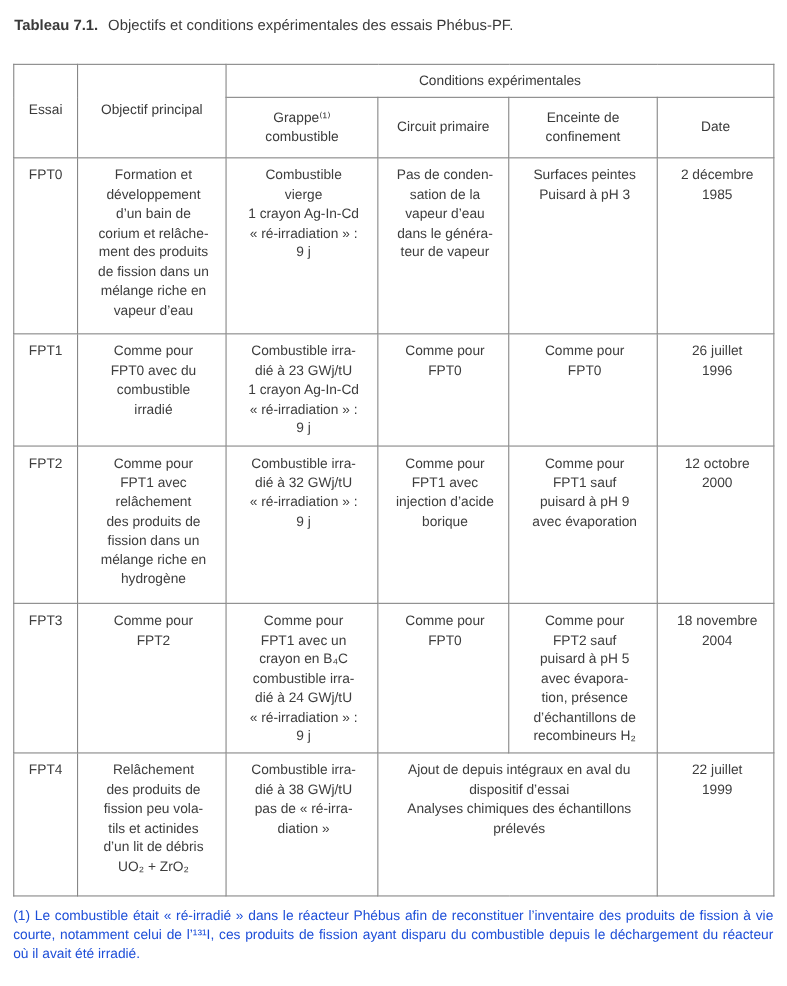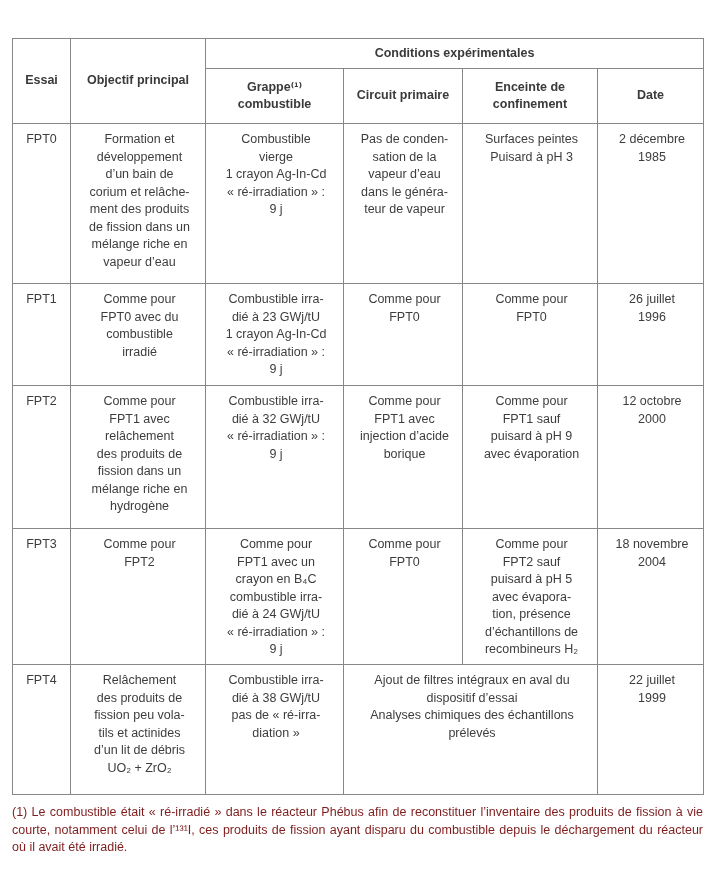--- a/index.html
+++ b/index.html
@@ -43,21 +43,21 @@
   .exp-table th, .exp-table td {
     border: 1px solid #878787;
     font-size: 12.5px;
     line-height: 17.5px;
     vertical-align: top;
     box-sizing: border-box;
     white-space: pre-line;
     overflow: hidden;
   }
   .exp-table th {
-    font-weight: bold;
+    font-weight: normal;
     text-align: center;
     vertical-align: middle;
     color: #3a3a3a;
     padding: 3px 4px;
   }
   .exp-table th.group-hdr { height: 30px; }
   .exp-table tr.subhdr th { height: 55px; }
   .exp-table td {
     padding: 7px 6px 5px 9px;
     text-align: center;
@@ -71,28 +71,31 @@
   tr.r1 { height: 102px; }
   tr.r2 { height: 143px; }
   tr.r3 { height: 136px; }
   tr.r4 { height: 130px; }
   .footnote {
     width: 691px;
     margin-top: 9px;
     font-size: 12.5px;
     line-height: 17.5px;
     text-align: justify;
-    color: #7f1d1d;
+    color: #1d4ed8;
   }
 </style>
 </head>
 <body>
 
 <div class="page">
 
+  <div class="title-line">
+    <span class="title-label">Tableau 7.1.</span><span>Objectifs et conditions expérimentales des essais Phébus-PF.</span>
+  </div>
 
   <table class="exp-table">
     <colgroup>
       <col class="c-essai">
         <col class="c-objectif">
         <col class="c-grappe">
       <col class="c-circuit">
         <col class="c-enceinte">
         <col class="c-date">
     </colgroup>
@@ -207,21 +210,21 @@
         <td>Relâchement
 des produits de
 fission peu vola-
 tils et actinides
 d’un lit de débris
 UO₂ + ZrO₂</td>
         <td>Combustible irra-
 dié à 38 GWj/tU
 pas de « ré-irra-
 diation »</td>
-        <td colspan="2">Ajout de filtres intégraux en aval du
+        <td colspan="2">Ajout de depuis intégraux en aval du
 dispositif d’essai
 Analyses chimiques des échantillons
 prélevés</td>
         <td>22 juillet
 1999</td>
       </tr>
     </tbody>
   </table>
 
   <div class="footnote">(1) Le combustible était « ré-irradié » dans le réacteur Phébus afin de reconstituer l’inventaire des produits de fission à vie courte, notamment celui de l’¹³¹I, ces produits de fission ayant disparu du combustible depuis le déchargement du réacteur où il avait été irradié.</div>

